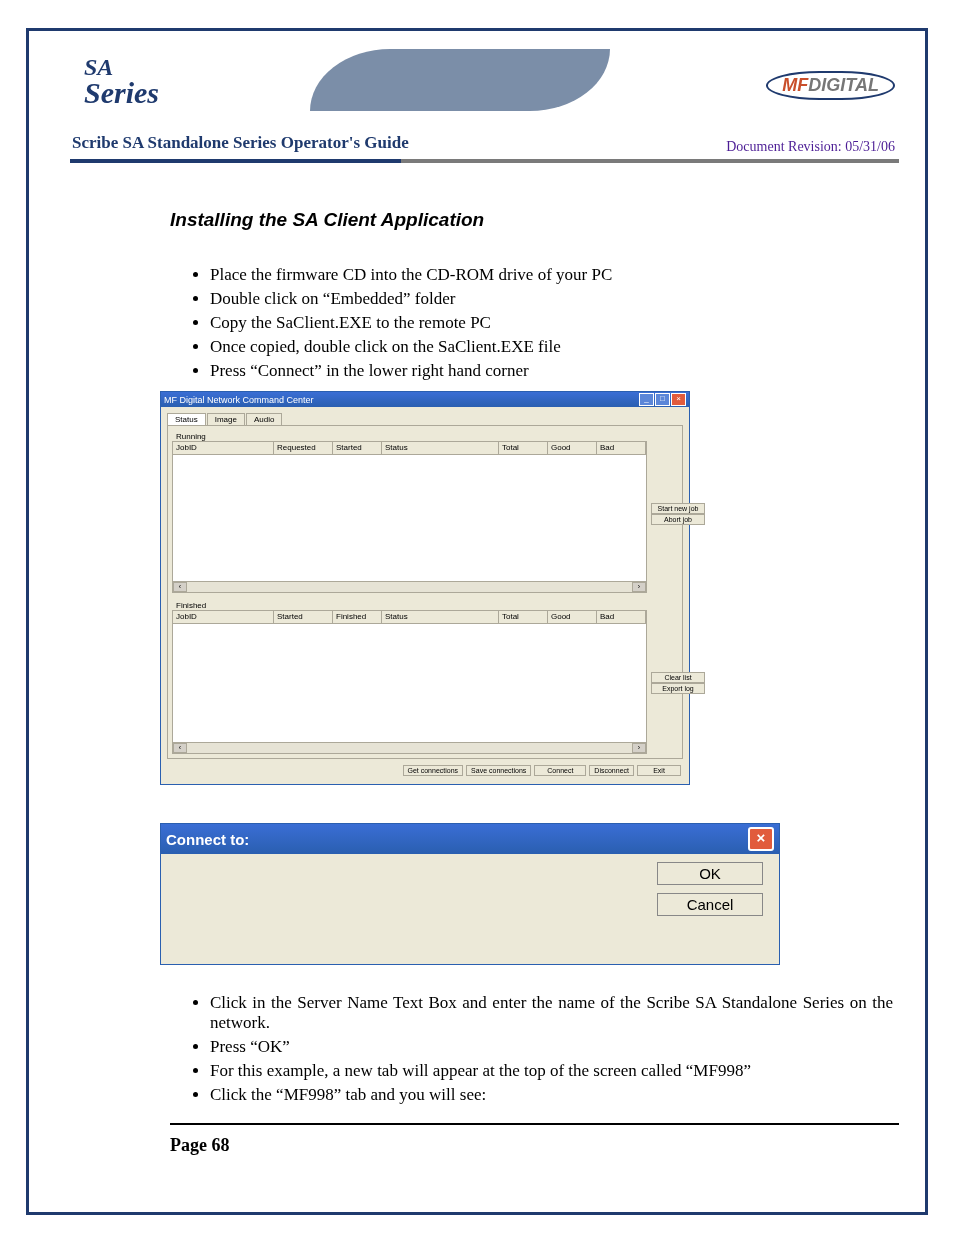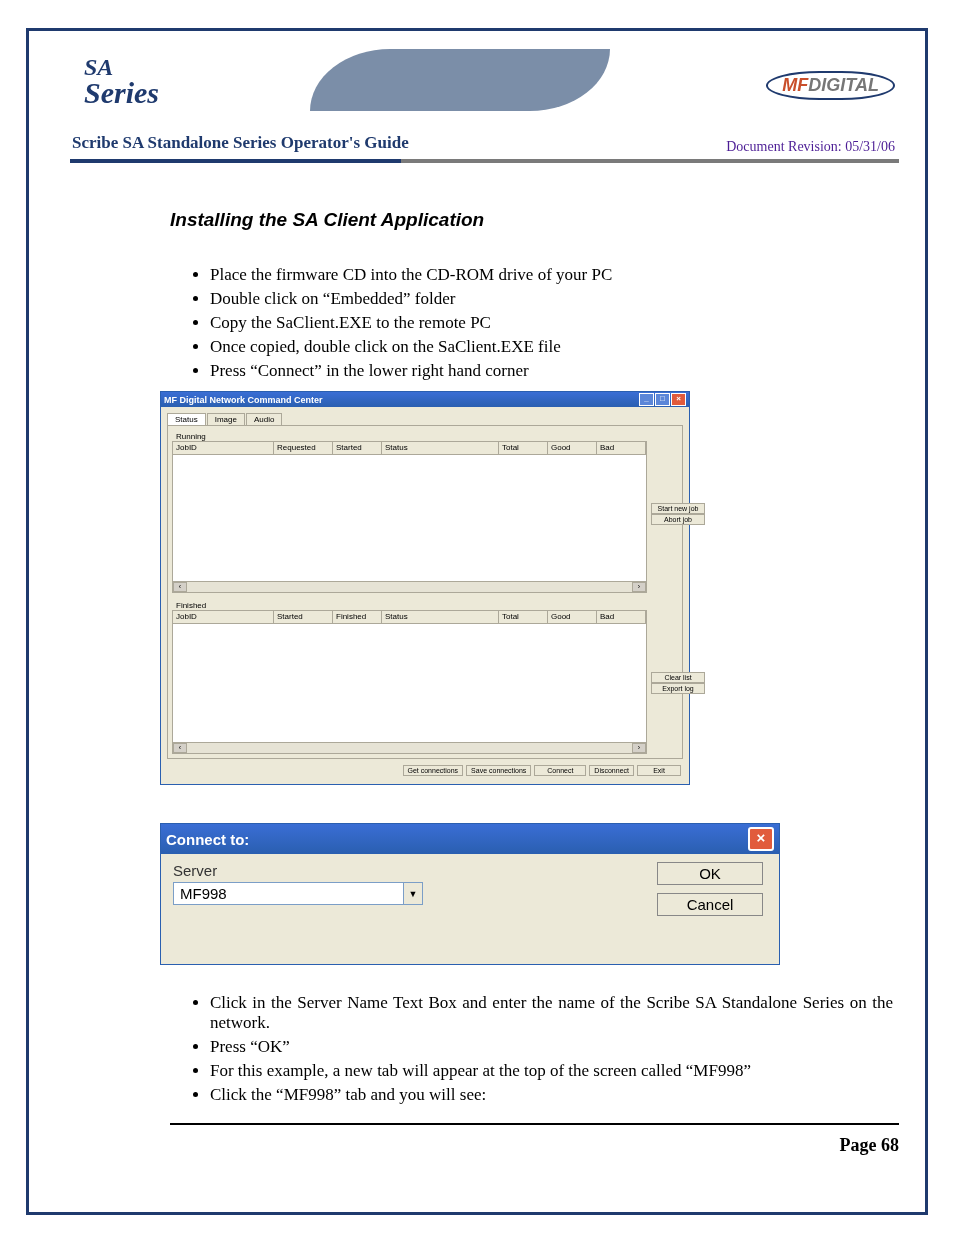--- a/index.html
+++ b/index.html
@@ -22,21 +22,21 @@
   .hdr .rev{position:absolute;bottom:4px;right:4px;font-size:14px;color:#4c1d95}
   
   .body{padding:46px 0 0 100px;color:#000}
   h2.section{font-family:Arial,sans-serif;font-style:italic;font-weight:bold;font-size:19px;margin:0 0 34px}
   ul.bul{margin:0 0 10px 40px;padding:0}
   ul.bul li{font-size:17px;margin:0 0 4px;list-style:disc}
   ul.bul.just li{text-align:justify;padding-right:6px}
   
   .win1{width:528px;margin-left:-10px;border:1px solid #2a5fb0;background:#ece9d8;font-family:Tahoma,sans-serif;font-size:8px}
   .win1 .titlebar{background:linear-gradient(#3a6ed5,#2a5fb0);color:#fff;display:flex;
-                  align-items:center;padding:1px 3px;font-size:9px;font-weight:bold}
+                  align-items:center;padding:1px 3px;font-size:9px;font-weight:normal}
   .win1 .titlebar .ctrls{margin-left:auto;display:flex;gap:1px}
   .win1 .titlebar .ctrls span{width:13px;height:11px;background:#5b86d8;border:1px solid #fff;
                               color:#fff;font-size:8px;line-height:10px;text-align:center}
   .win1 .titlebar .ctrls .close{background:#e15b3c}
   .win1 .content{padding:6px}
   .tabs{display:flex;font-size:8px;border-bottom:1px solid #aca899}
   .tabs span{padding:1px 7px;border:1px solid #aca899;border-bottom:none;background:#ece9d8;margin-right:1px}
   .tabs span.active{background:#fff}
   .panel{border:1px solid #aca899;border-top:none;padding:4px;background:#ece9d8}
   .grp-lbl{font-size:8px;margin:2px 0 0 4px}
@@ -62,21 +62,21 @@
   .win2 .dlgbody{display:flex;padding:8px 16px 48px 12px;gap:30px}
   .win2 .left{flex:0 0 250px}
   .win2 .lbl{font-size:15px;color:#333;margin-bottom:3px}
   .win2 .combo{display:flex;border:1px solid #7b9ec7;background:#fff;width:248px}
   .win2 .combo .txt{flex:1;padding:2px 6px;font-size:15px}
   .win2 .combo .arrow{width:18px;border-left:1px solid #7b9ec7;background:#ece9d8;display:flex;align-items:center;justify-content:center;font-size:9px}
   .win2 .right{margin-left:auto;display:flex;flex-direction:column;gap:8px;width:106px}
   .win2 .right button{font-size:15px;padding:2px 0;border:1px solid #888;background:#ece9d8;width:100%}
   
   .rule{border-top:2px solid #000;margin-top:18px}
-  .pgno{text-align:right;font-weight:bold;font-size:18px;margin-top:10px}
+  .pgno{text-align:left;font-weight:bold;font-size:18px;margin-top:10px}
 </style>
 </head>
 <body>
 
 <div class="page">
  <div class="frame">
 
   <div class="hdr">
     <div class="curve"></div>
     <div class="logo-left">
@@ -180,27 +180,20 @@
         </div>
       </div>
     </div>
 
     <div class="win2">
       <div class="titlebar">
         <span>Connect to:</span>
         <span class="close">×</span>
       </div>
       <div class="dlgbody">
-        <div class="left">
-          <div class="lbl">Server</div>
-          <div class="combo">
-            <span class="txt">MF998</span>
-            <span class="arrow">▼</span>
-          </div>
-        </div>
         <div class="right">
           <button>OK</button>
           <button>Cancel</button>
         </div>
       </div>
     </div>
 
     <ul class="bul just">
       <li>Click in the Server Name Text Box and enter the name of the Scribe SA Standalone Series on the network.</li>
       <li>Press “OK”</li>

